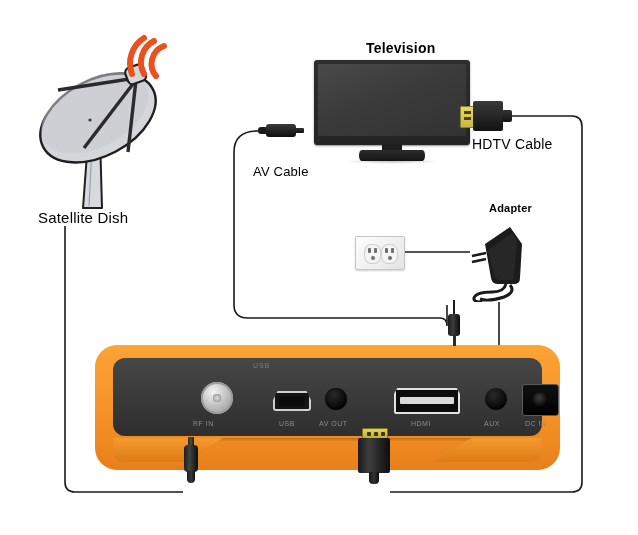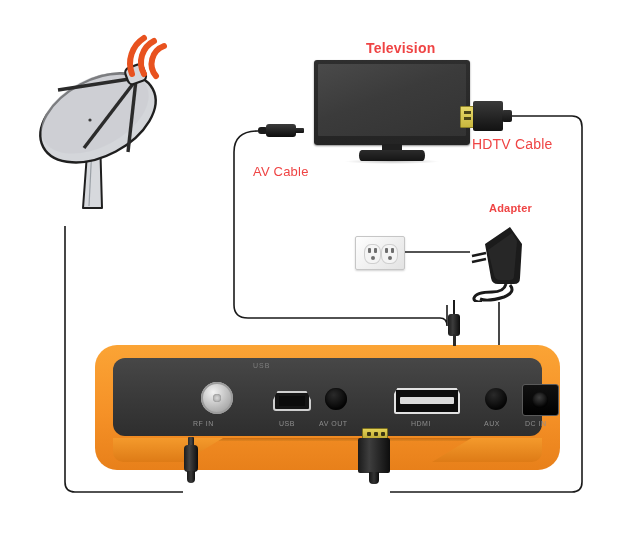--- a/index.html
+++ b/index.html
@@ -3,21 +3,21 @@
 <meta charset="utf-8">
 <style>
   html,body{margin:0;padding:0;background:#ffffff;}
   body{
     font-family:"Liberation Sans", sans-serif;
     width:638px;height:535px;overflow:hidden;
   }
   #stage{position:relative;width:638px;height:535px;background:#fff;}
   #wires{position:absolute;left:0;top:0;width:638px;height:535px;}
   .lbl{
-    position:absolute;color:#ef4444;white-space:nowrap;
+    position:absolute;color:#000000;white-space:nowrap;
     letter-spacing:.2px;
   }
   #tv-label{left:366px;top:40px;font-size:14px;font-weight:bold;}
   #hdtv-label{left:472px;top:136px;font-size:14px;font-weight:normal;}
   #adapter-label{left:489px;top:202px;font-size:11px;font-weight:bold;}
   #av-label{left:253px;top:164px;font-size:13px;}
   #dish-label{left:38px;top:209px;font-size:15px;}
 
   
   #dish{position:absolute;left:28px;top:28px;width:170px;height:185px;}
@@ -280,20 +280,21 @@
     <rect x="98" y="38" width="19" height="17" rx="5" fill="#d4d6da" stroke="#1f1f1f" stroke-width="2.2" transform="rotate(-20 107 46)"></rect>
     <circle cx="62" cy="92" r="1.6" fill="#3a3a3a"></circle>
   </svg>
 
   <svg style="position:absolute;left:118px;top:28px;width:62px;height:60px;" viewBox="0 0 62 60">
     <path d="M14 46 A30 30 0 0 1 26 10" fill="none" stroke="#e8521f" stroke-width="6" stroke-linecap="round"></path>
     <path d="M26 46 A24 24 0 0 1 36 13" fill="none" stroke="#e8521f" stroke-width="6" stroke-linecap="round"></path>
     <path d="M38 48 A19 19 0 0 1 46 18" fill="none" stroke="#e8521f" stroke-width="6" stroke-linecap="round"></path>
   </svg>
 
+  <div class="lbl" id="dish-label">Satellite Dish</div>
 
   <div id="tv">
     <div id="tv-bezel">
       <div id="tv-screen"></div>
     </div>
     <div id="tv-neck"></div>
     <div id="tv-base"></div>
     <div id="tv-shadow"></div>
   </div>
   <div class="lbl" id="tv-label">Television</div>

